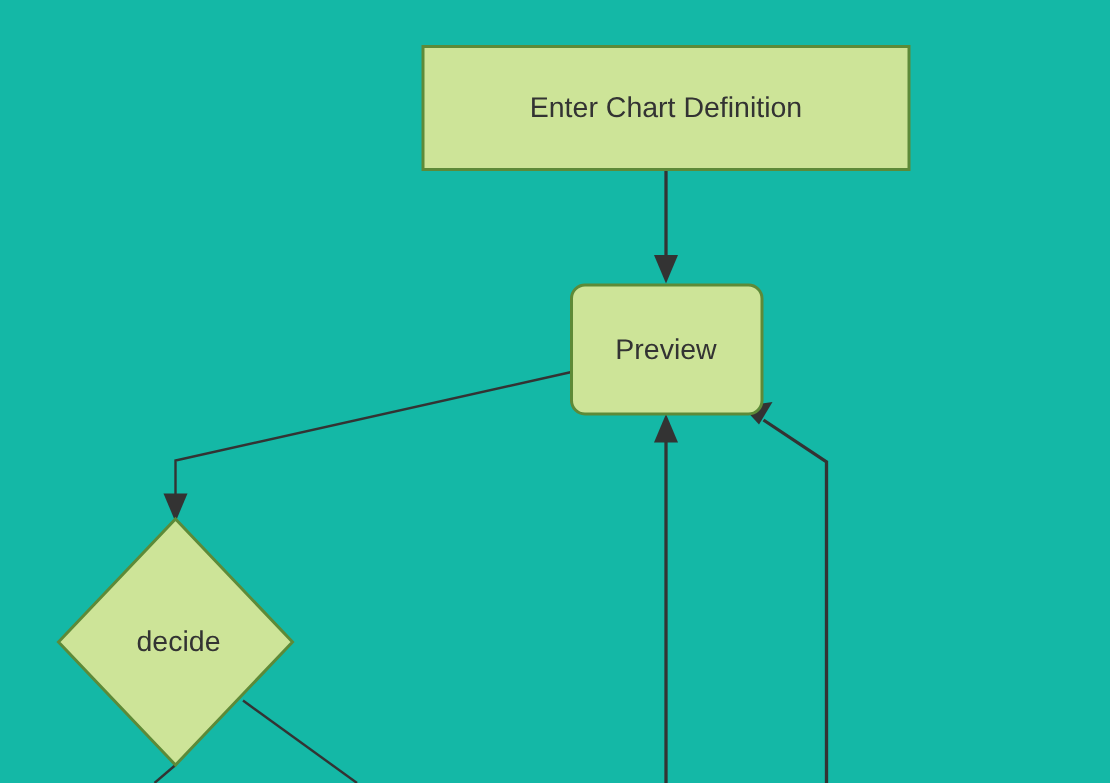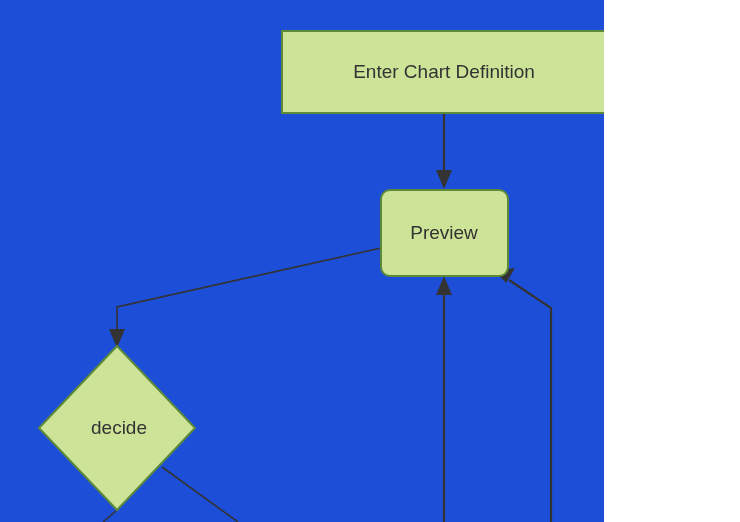--- a/index.html
+++ b/index.html
@@ -5,23 +5,23 @@
   html, body {
     margin: 0;
     padding: 0;
     background: #ffffff;
   }
   body {
     font-family: "Liberation Sans", sans-serif;
   }
   #diagram-canvas {
     position: relative;
-    width: 604px;
+    width: 740px;
     height: 522px;
-    background: #1d4ed8;
+    background: #14b8a6;
     overflow: hidden;
   }
   #flow-svg {
     position: absolute;
     top: 0;
     left: 0;
     width: 740px;
     height: 522px;
     display: block;
   }

